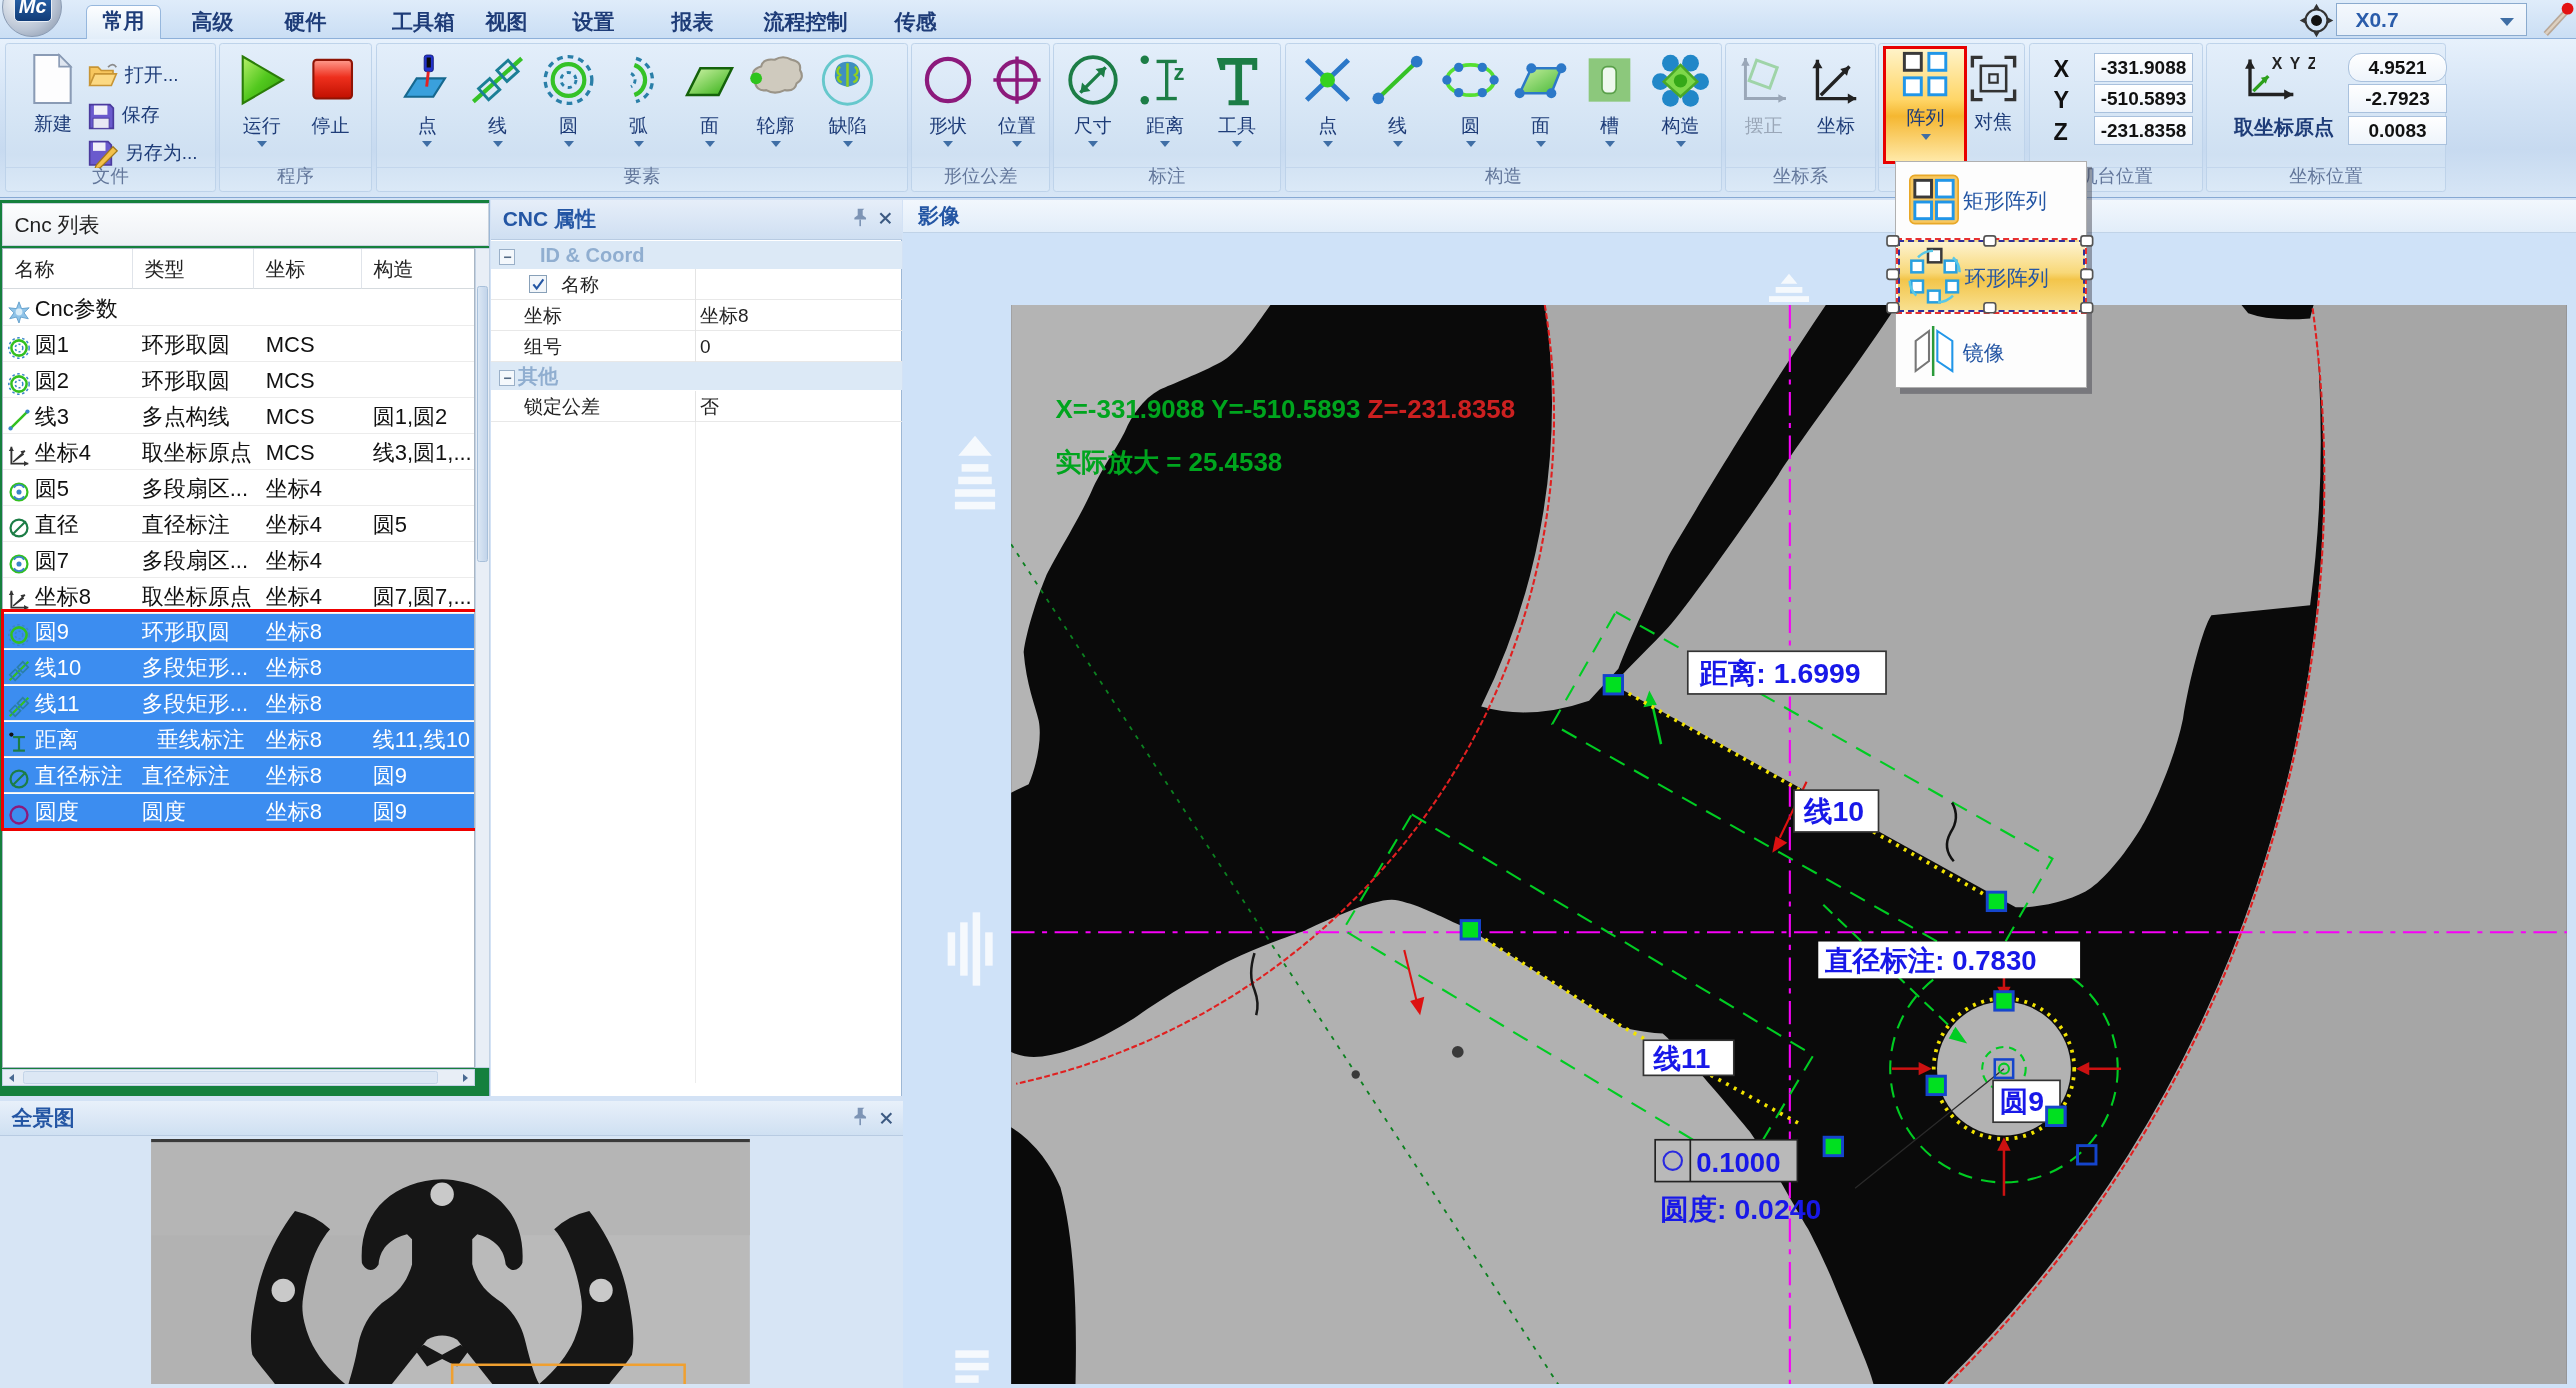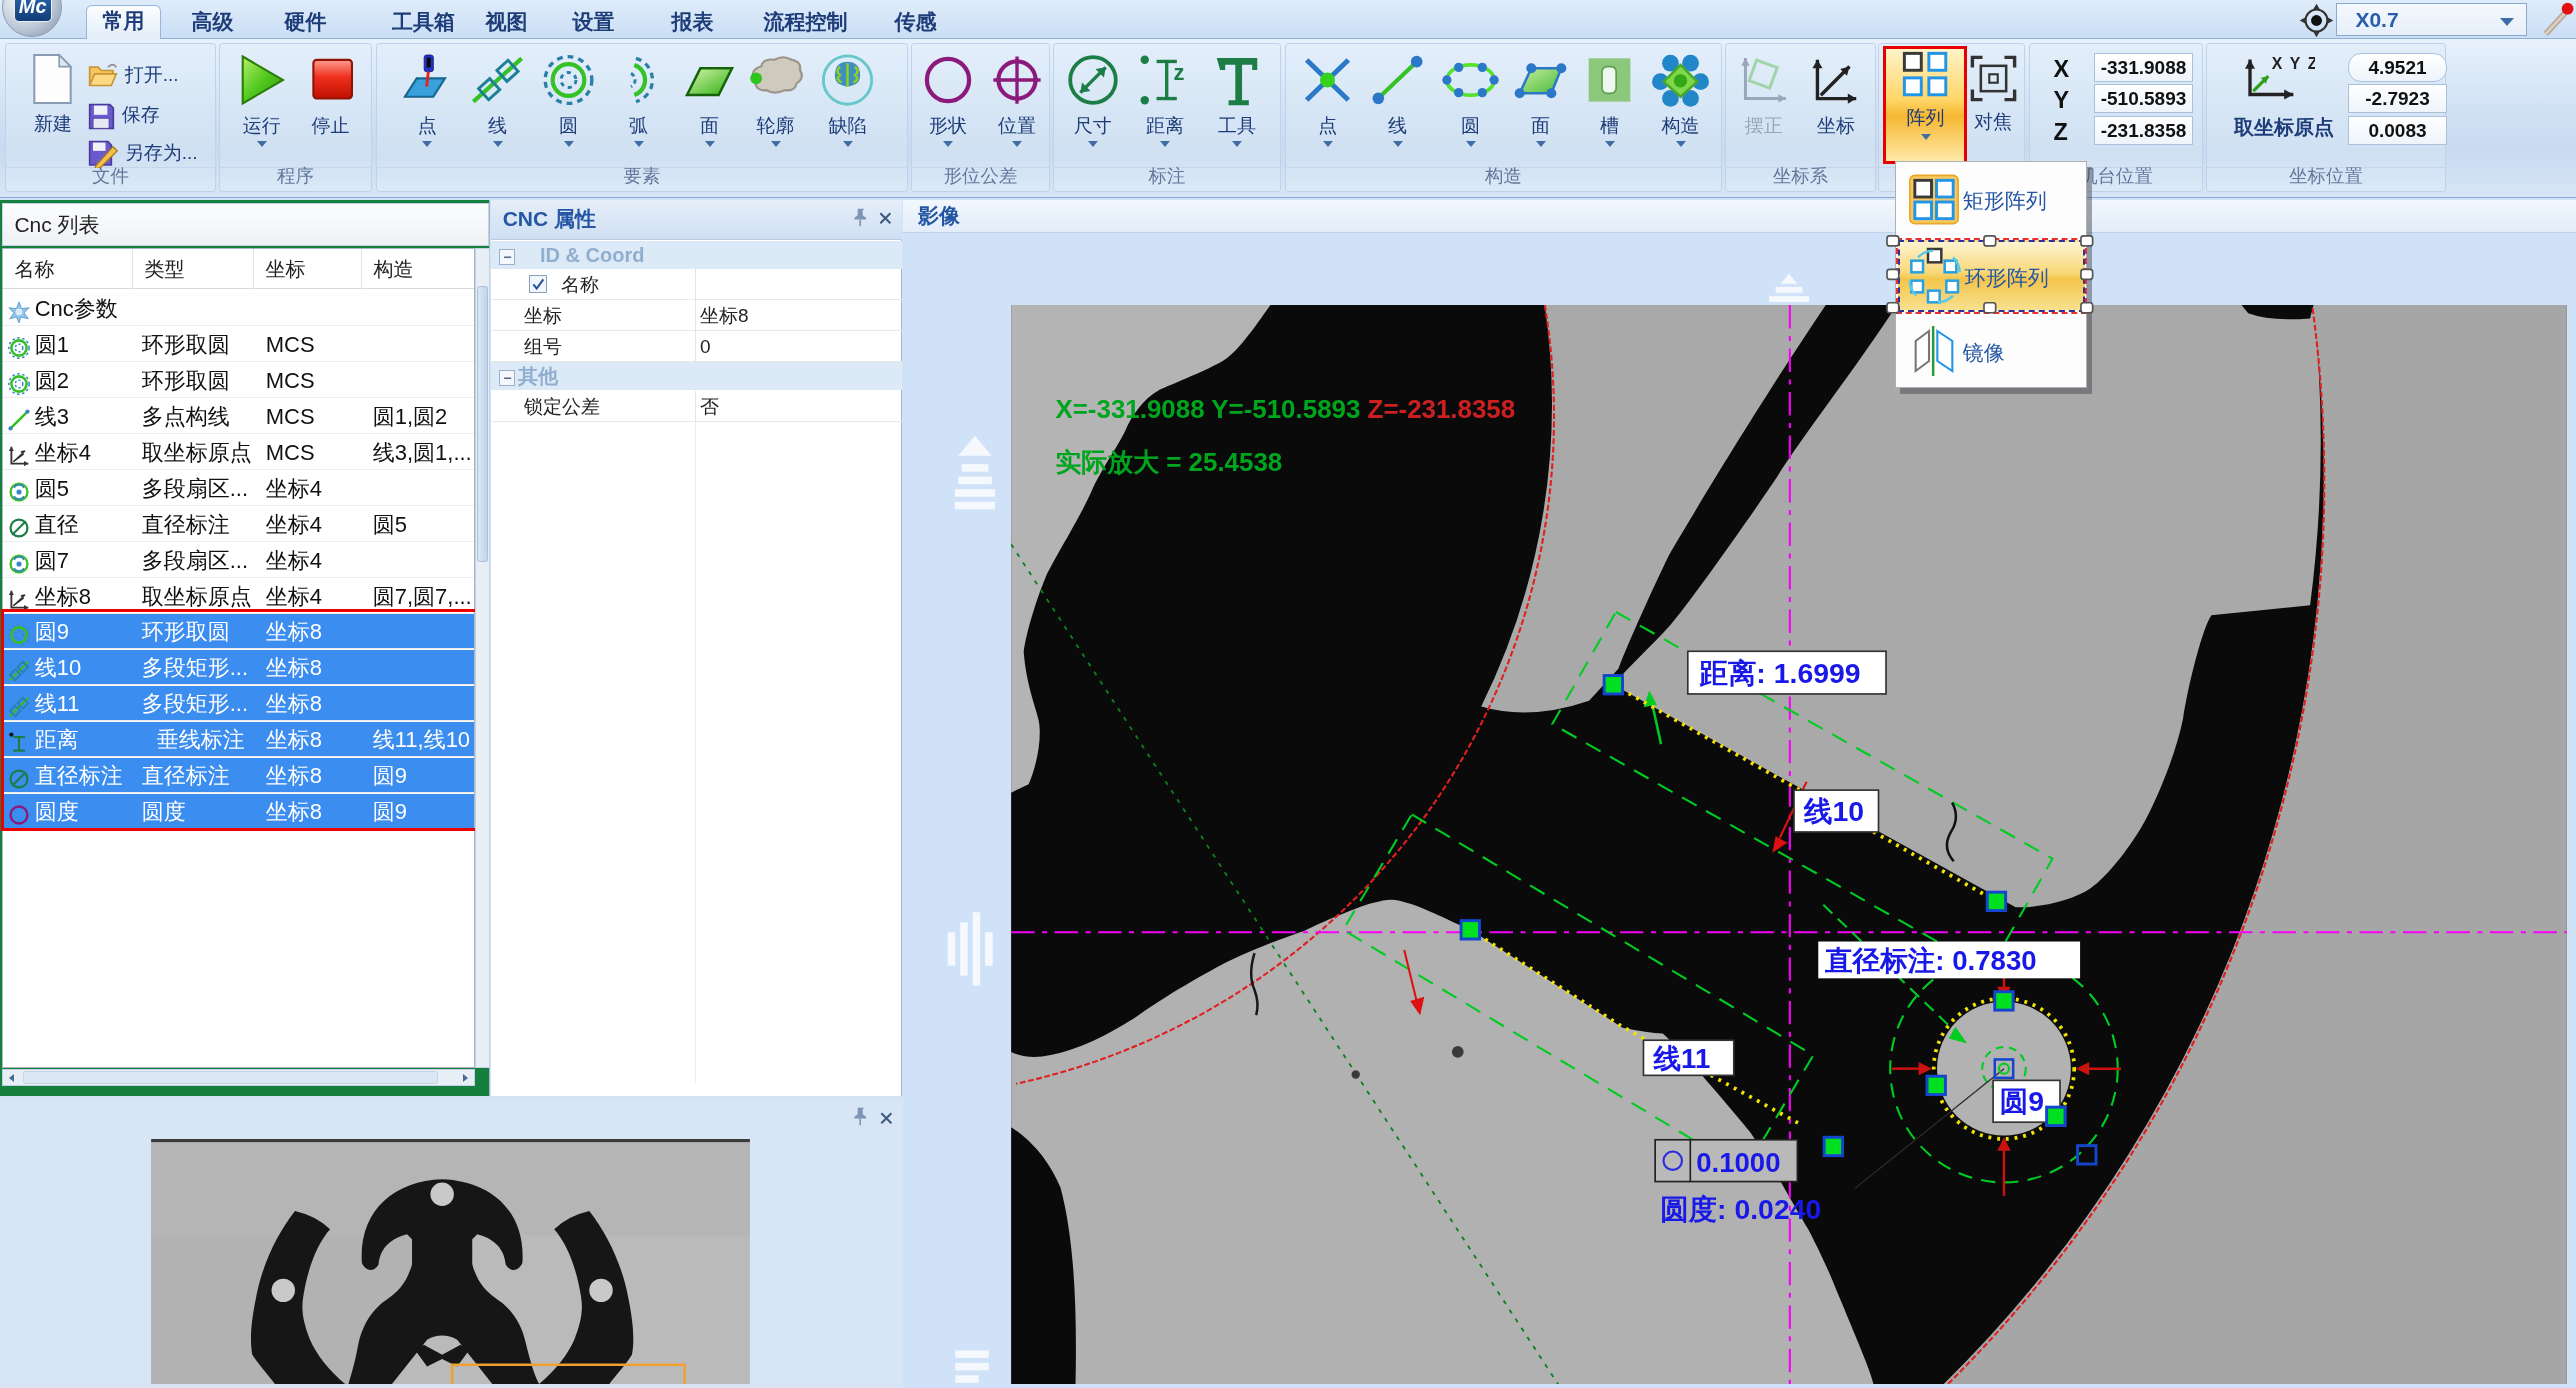--- a/index.html
+++ b/index.html
@@ -627,20 +627,21 @@
     <div class="sechead" style="top:162px;height:28.4px;line-height:28.4px;"><div class="minus">−</div><span style="margin-left:27px;">其他</span></div>
     <div class="prow" style="top:191px;height:31px;text-decoration:underline;">
         <div class="pn">锁定公差</div>
         <div class="pv">否</div>
         <div class="pdiv" style="height:31px;"></div>
       </div>
     <div style="position:absolute;left:204px;top:222px;width:0.8px;height:661px;background:#ececec;"></div>
   </div>
 
   <div id="panopanel">
+    <div id="panotitle">全景图</div>
     <div class="pin" style="left:851px;top:5px;"><svg width="18.4" height="20" viewBox="0 0 22 24">
           <path d="M8 2 h8 l-2 2 v6 l4 3 v2 h-14 v-2 l4 -3 v-6 Z" fill="#7d94b5"></path>
           <line x1="11" y1="15" x2="11" y2="23" stroke="#7d94b5" stroke-width="2"></line>
         </svg></div>
     <div class="pin" style="left:878px;top:8.4px;"><svg width="16.7" height="16.7" viewBox="0 0 20 20">
           <path d="M4 4 L16 16 M16 4 L4 16" stroke="#3c5a82" stroke-width="2.5"></path>
         </svg></div>
     <svg class="abs" style="left:151px;top:38px;" width="599" height="245" viewBox="0 0 716 293">
 <rect x="0" y="0" width="716" height="293" fill="#bababa"></rect>
 <rect x="0" y="0" width="716" height="4" fill="#3a3a3a"></rect>

